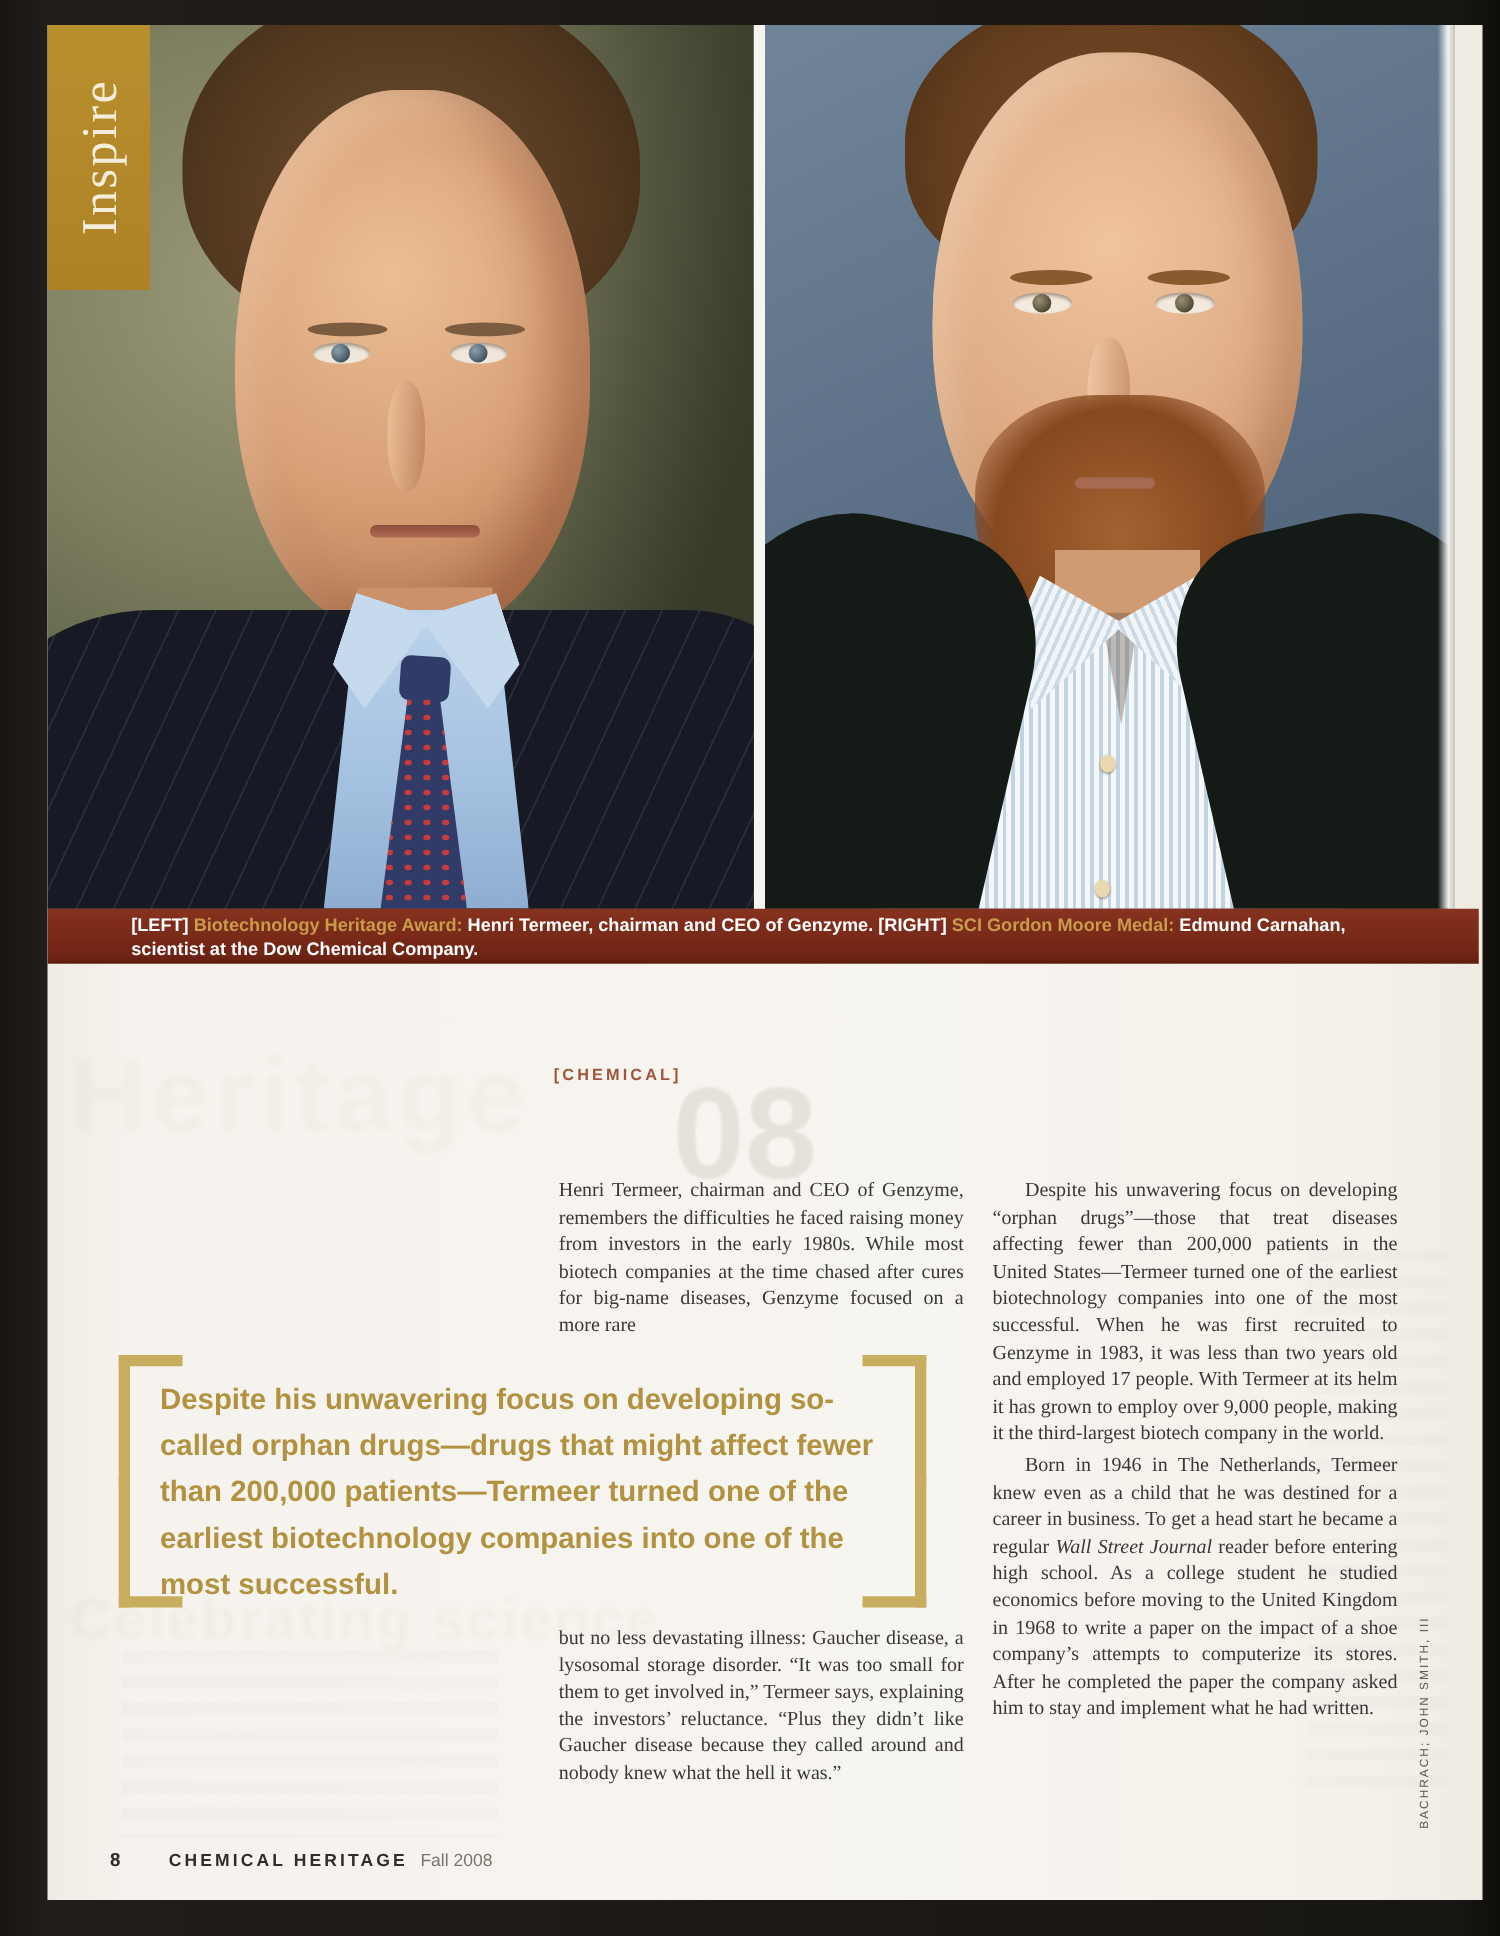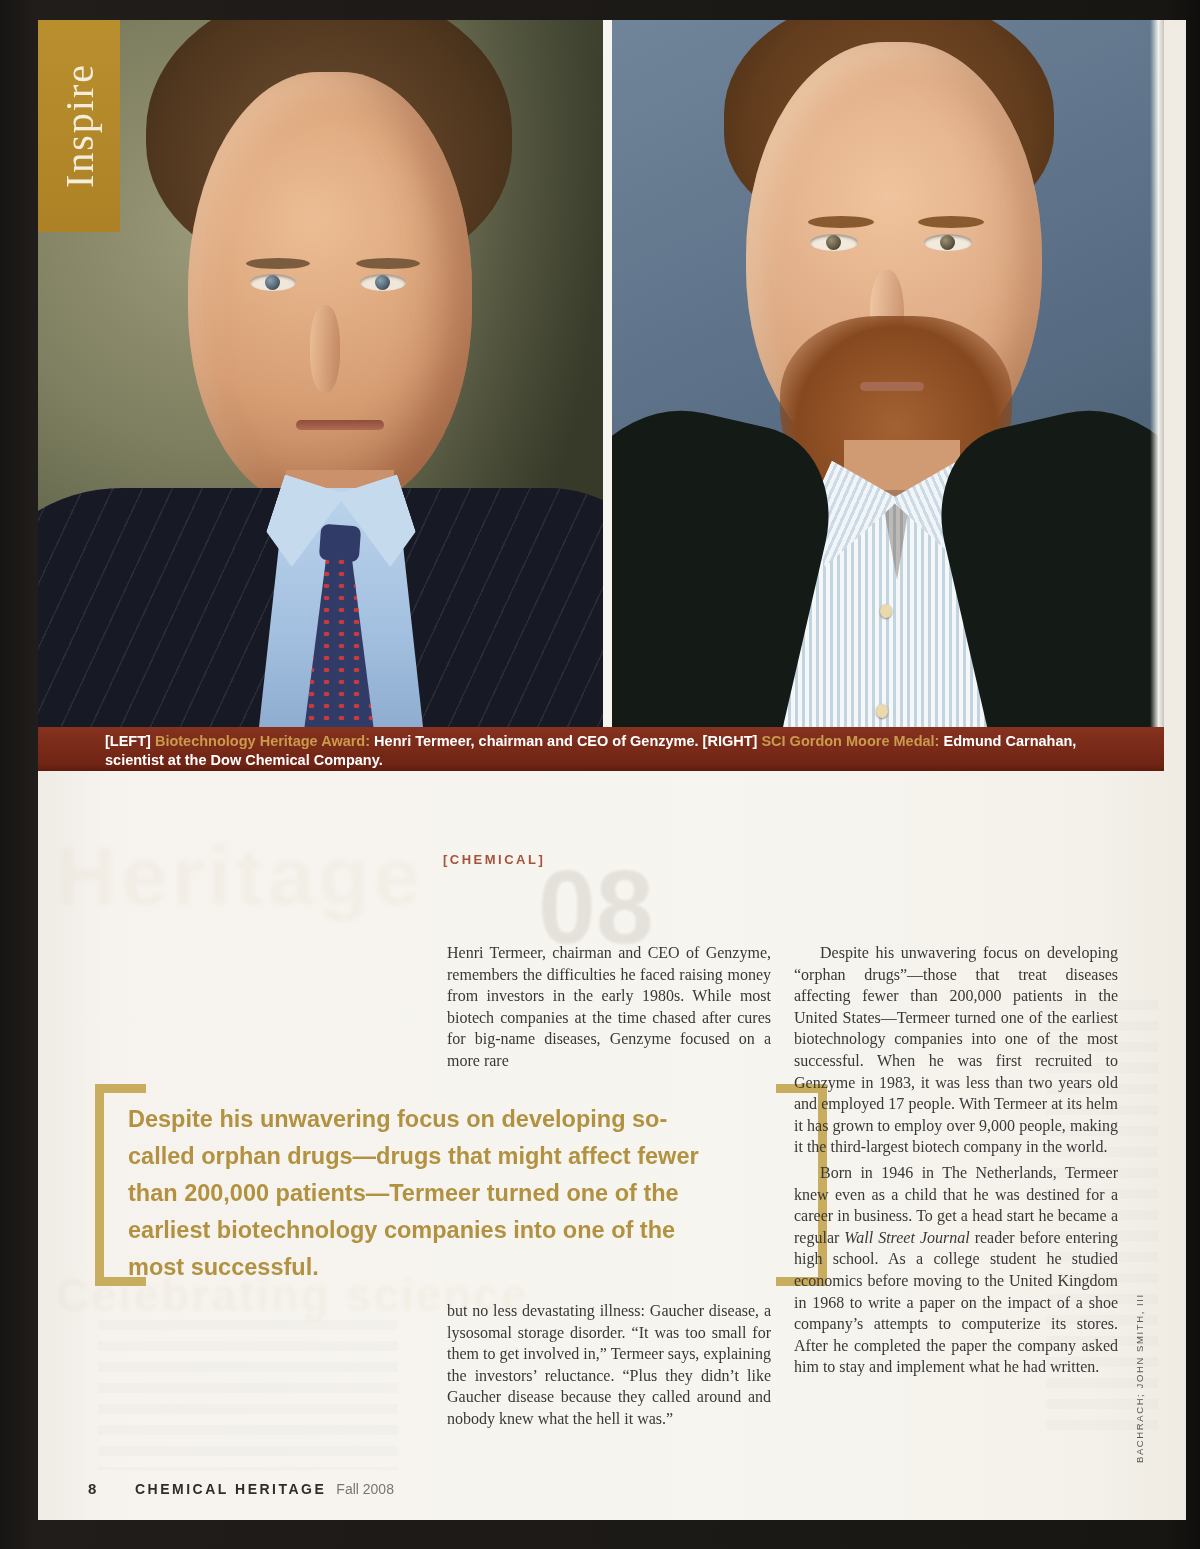--- a/index.html
+++ b/index.html
@@ -93,21 +93,21 @@
   
   #inspire-tab{position:absolute;left:0;top:0;width:82px;height:212px;
     background:linear-gradient(180deg,#b98f2e 0%,#ad8226 100%);
     display:flex;align-items:center;justify-content:center;}
   #inspire-tab span{writing-mode:vertical-rl;transform:rotate(180deg);
     font-family:"Liberation Serif",serif;font-size:40px;color:#f4eddc;letter-spacing:2px;}
 
   
   #caption-bar{position:absolute;left:0;top:707px;width:1126px;height:44px;
     background:linear-gradient(180deg,#86321f 0%,#702414 85%,#5d1c0e 100%);
-    color:#fff;}
+    color:#fff;padding-left:19px;}
   #caption-bar .cap-text{position:absolute;left:67px;top:5px;width:1020px;
     font-size:14.5px;line-height:18.5px;font-weight:bold;}
   .cap-gold{color:#c99b4b;}
 
   
   .ghost{position:absolute;color:#b6a46e;filter:blur(2px);pointer-events:none;}
   #ghost-heritage{left:18px;top:808px;font-size:84px;font-weight:bold;letter-spacing:4px;opacity:.06;}
   #ghost-08{left:500px;top:828px;font-size:104px;font-weight:bold;color:#8d8672;opacity:.16;filter:blur(1px);}
   #ghost-celebrating{left:18px;top:1248px;font-size:46px;font-weight:bold;letter-spacing:2px;opacity:.07;}
   .ghost-lines{position:absolute;pointer-events:none;opacity:.55;background:
@@ -123,21 +123,21 @@
   .col{position:absolute;width:332px;font-family:"Liberation Serif",serif;
     font-size:16px;line-height:21.6px;color:#3a3837;text-align:justify;}
   #col1a{left:405px;top:918px;}
   #col1b{left:405px;top:1276px;}
   #col2{left:752px;top:918px;}
   .col p{margin:4px;}
   .col p.indent{text-indent:26px;}
   .ital{font-style:italic;}
 
   
-  #pullquote{position:absolute;left:57px;top:1064px;width:732px;height:202px;}
+  #pullquote{position:absolute;left:57px;top:1064px;width:646px;height:202px;}
   #pullquote .qtext{position:absolute;left:33px;top:17px;width:585px;
     font-size:23.5px;line-height:37px;font-weight:bold;color:#b29240;}
   .bracket{position:absolute;width:42px;height:96px;}
   .bracket.tl{left:0;top:0;border-left:9px solid #c9ad5e;border-top:9px solid #c9ad5e;}
   .bracket.bl{left:0;bottom:0;border-left:9px solid #c9ad5e;border-bottom:9px solid #c9ad5e;}
   .bracket.tr{right:0;top:0;border-right:9px solid #c9ad5e;border-top:9px solid #c9ad5e;}
   .bracket.br{right:0;bottom:0;border-right:9px solid #c9ad5e;border-bottom:9px solid #c9ad5e;}
 
   
   #footer{position:absolute;left:50px;top:1460px;display:flex;align-items:baseline;color:#2f2d2b;}

